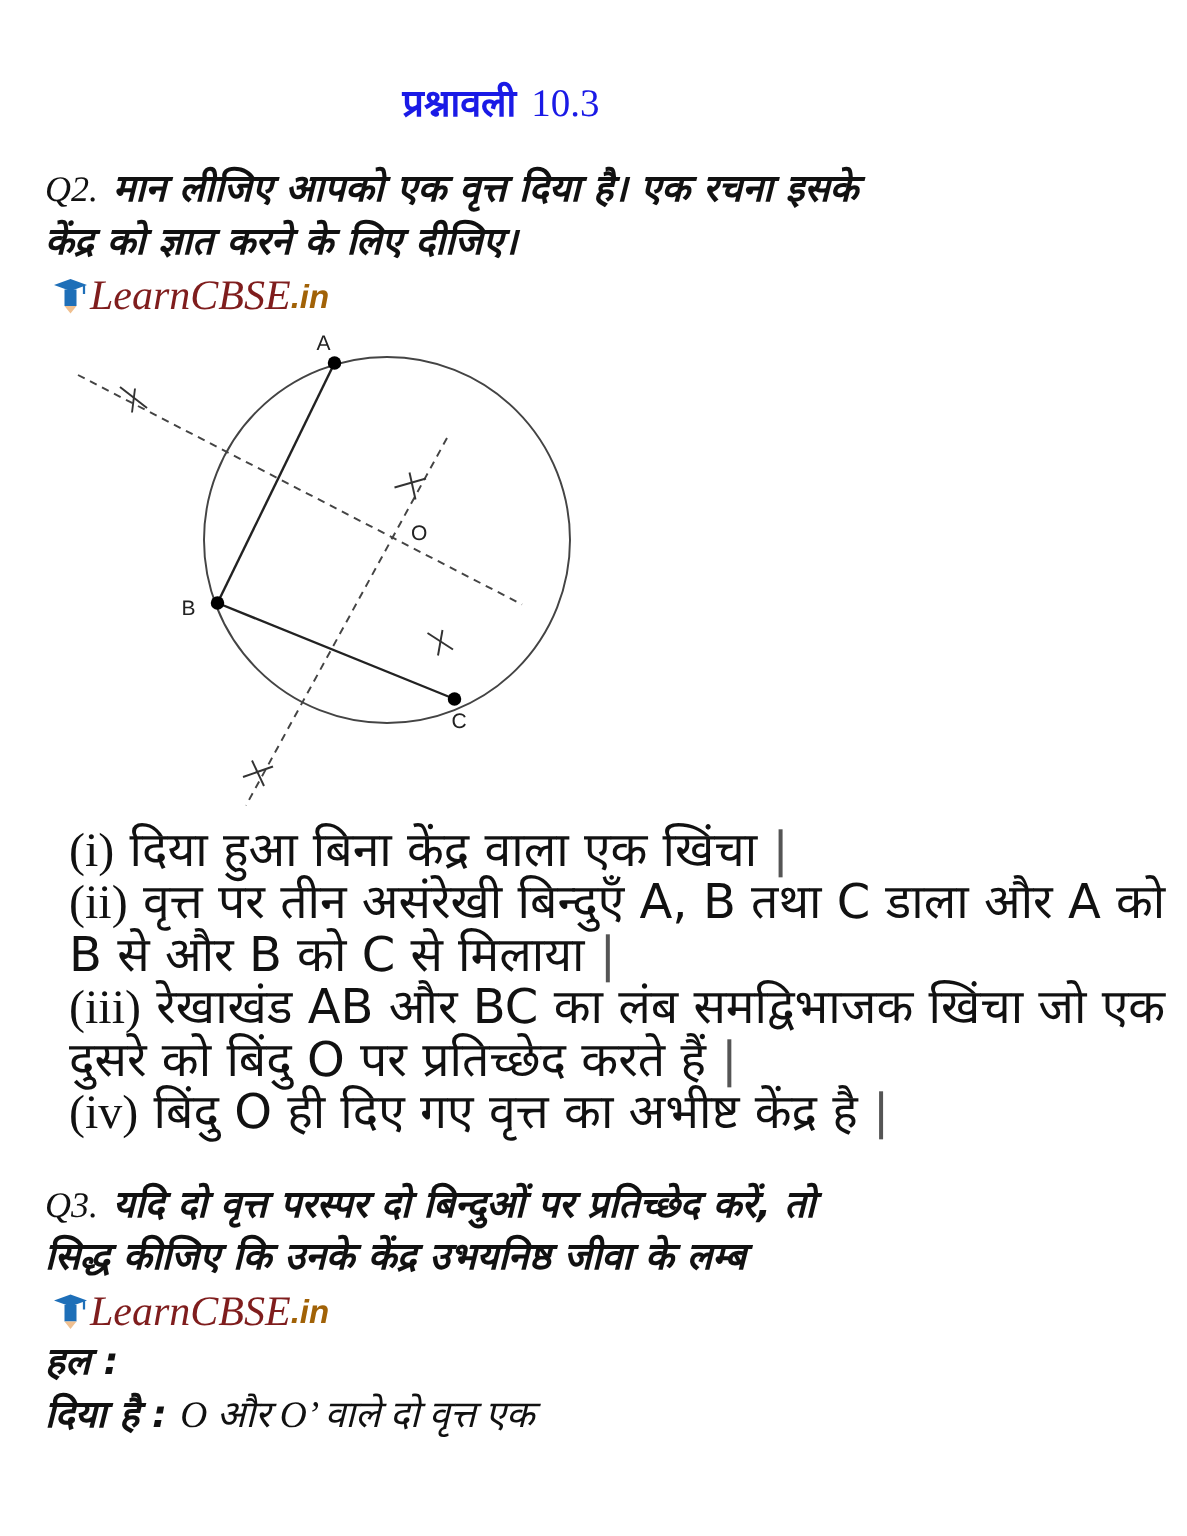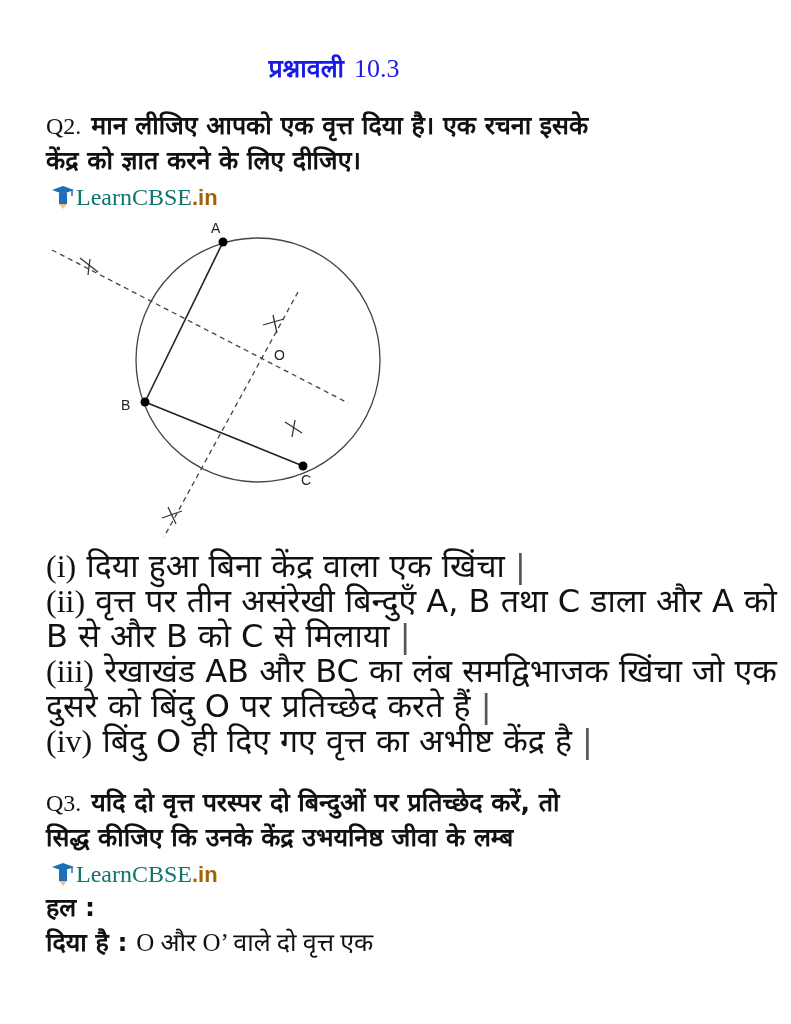--- a/index.html
+++ b/index.html
@@ -1,25 +1,25 @@
 <!DOCTYPE html>
 <html><head>
 <meta charset="utf-8">
 <style>
   html, body { margin: 0; padding: 0; background: #ffffff; }
   body { width: 791px; height: 1024px; position: relative; overflow: hidden; color: #111; font-family: "DejaVu Sans", sans-serif; }
   .title { position: absolute; top: 50px; left: 0; width: 668px; text-align: center; color: #1a1ae6; font-weight: bold; font-size: 25px; }
   .title .num { font-family: "Liberation Serif", serif; font-weight: normal; font-size: 26px; margin-left: 10px; }
-  .q { position: absolute; left: 46px; font-weight: bold; font-size: 25px; line-height: 35px; }
+  .q { position: absolute; left: 30px; font-weight: bold; font-size: 25px; line-height: 35px; font-style: italic; }
   .q .qn { font-family: "Liberation Serif", serif; font-weight: normal; font-size: 24px; margin-right: 10px; }
   .step { position: absolute; left: 46px; font-size: 32px; line-height: 33px; font-weight: normal; }
   .step .rn { font-family: "Liberation Serif", serif; }
   .latin { font-family: "Liberation Serif", serif; }
   .logo { display: inline-flex; align-items: center; vertical-align: middle; margin-left: 4px; }
-  .logo-text { font-family: "Liberation Serif", serif; font-weight: normal; font-size: 24px; color: #0f766e; }
+  .logo-text { font-family: "Liberation Serif", serif; font-weight: normal; font-size: 28px; color: #7f1d1d; }
   .logo-in { font-family: "Liberation Sans", sans-serif; font-weight: bold; font-size: 22px; color: #a16207; }
   .diagram { position: absolute; left: 40px; top: 215px; }
   .bar { color: #555; font-weight: normal; }
 </style>
 </head>
 <body>
 
 <div class="title">
   <span>प्रश्नावली</span><span class="num">10.3</span>
 </div>

